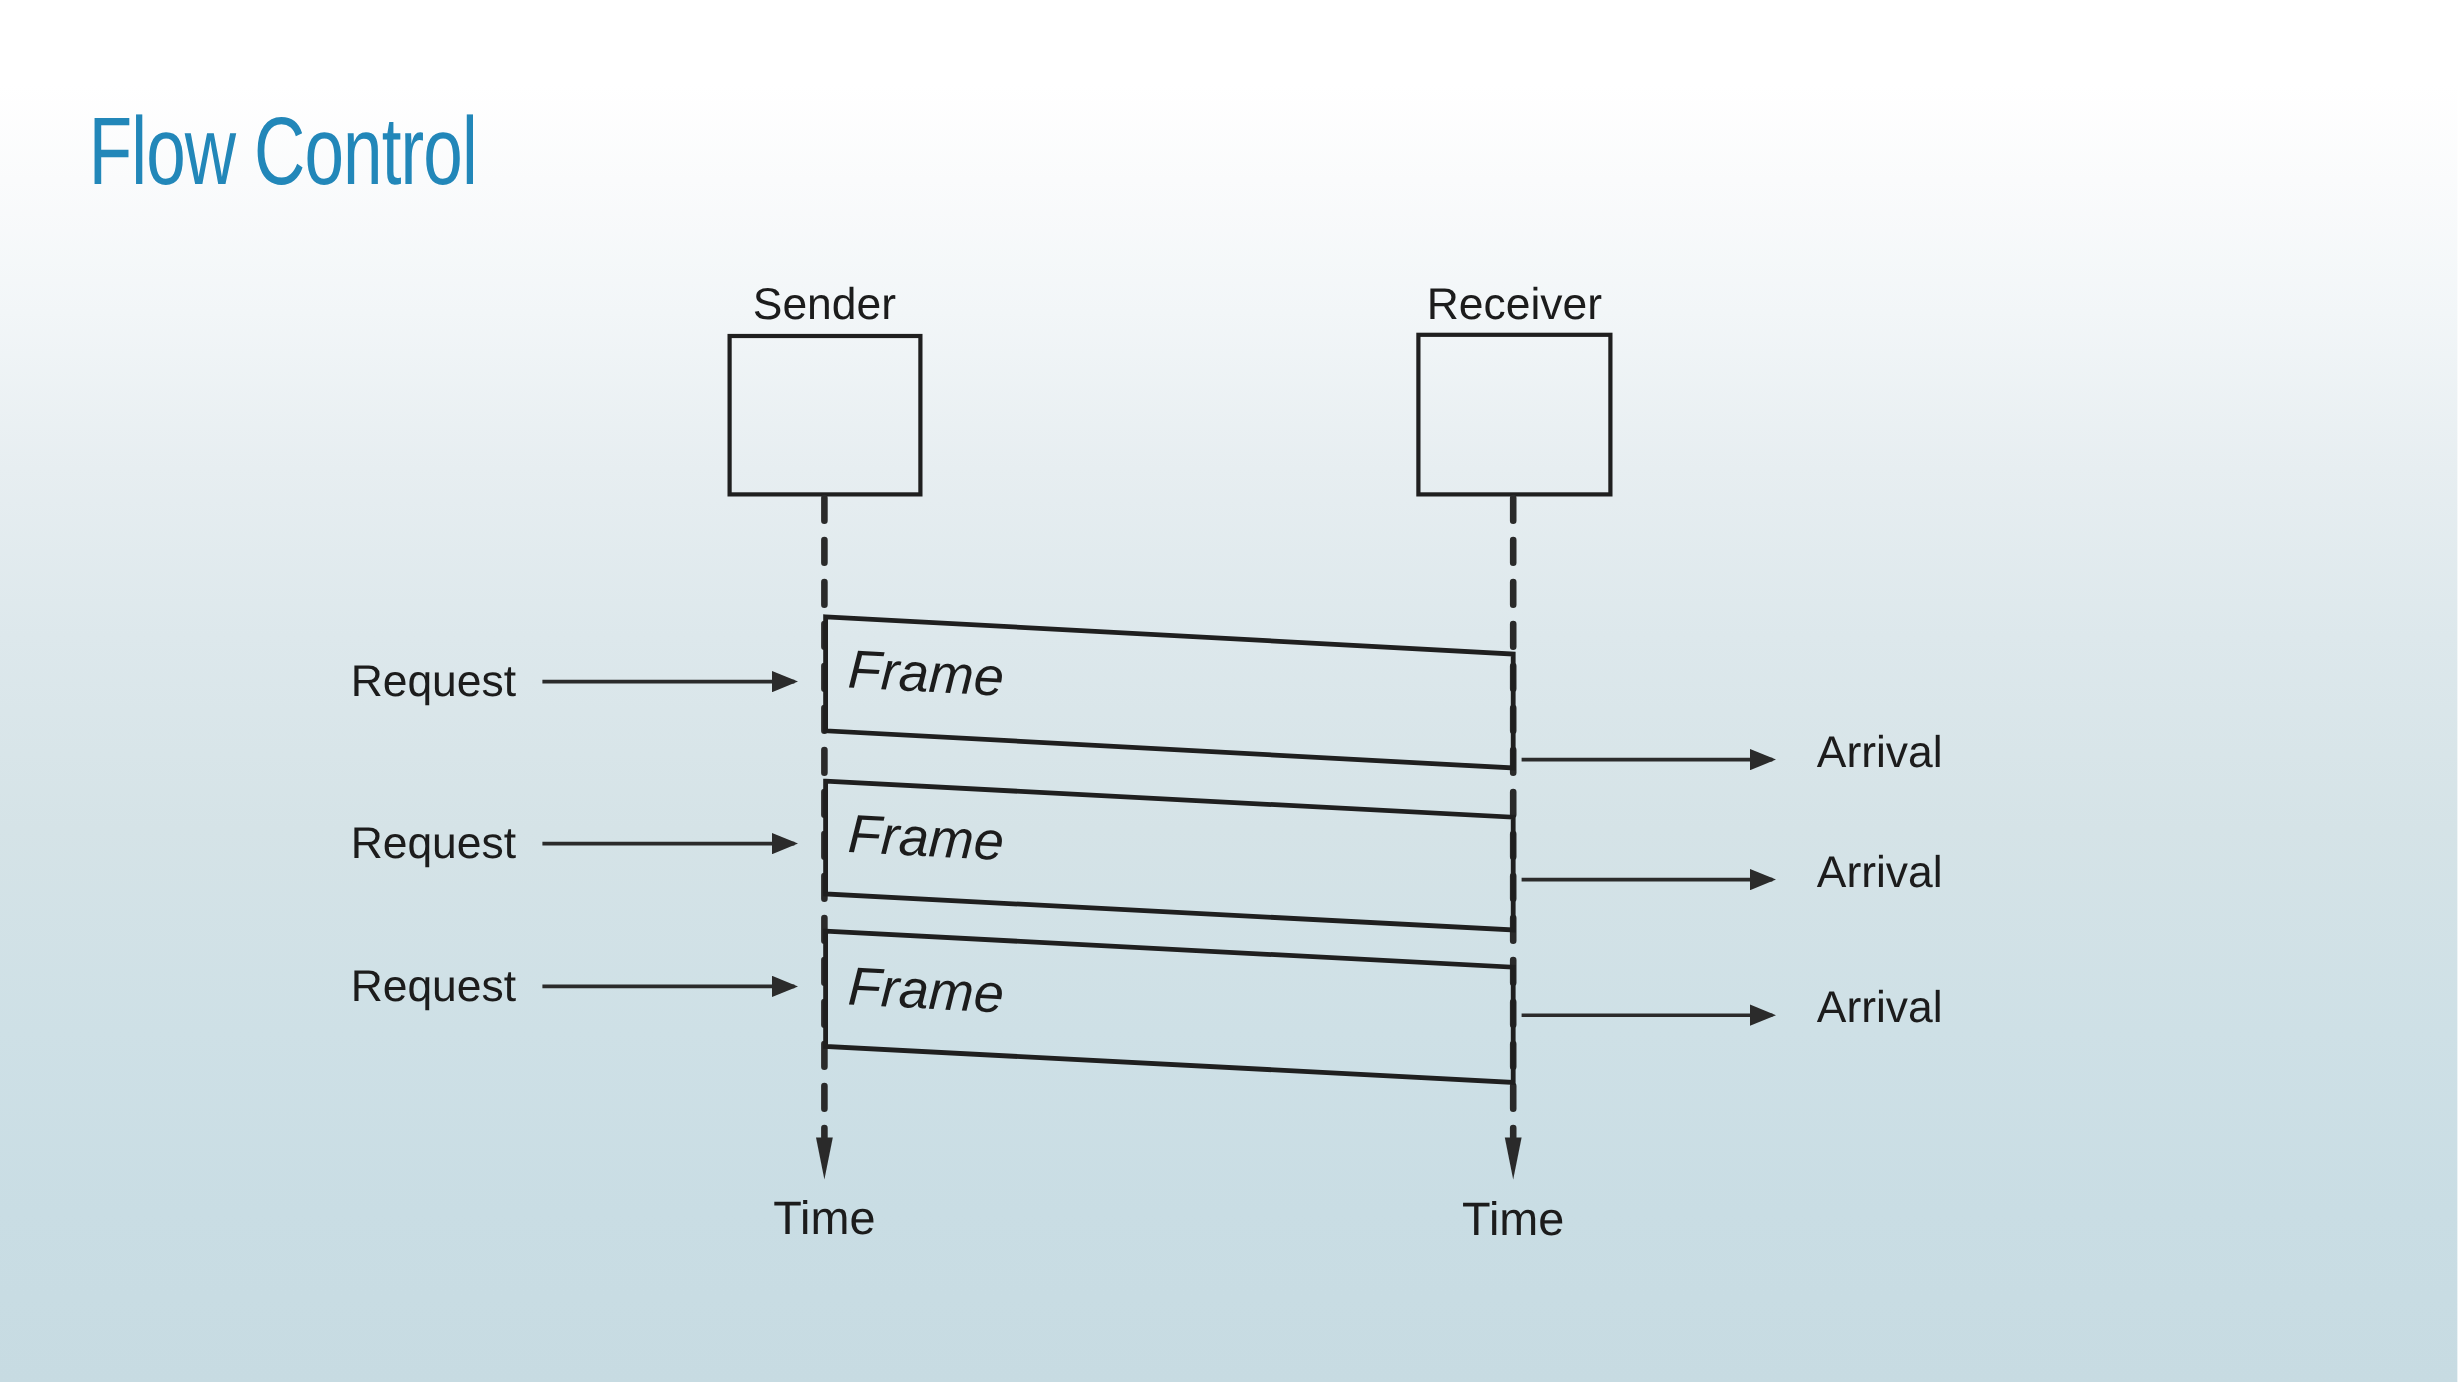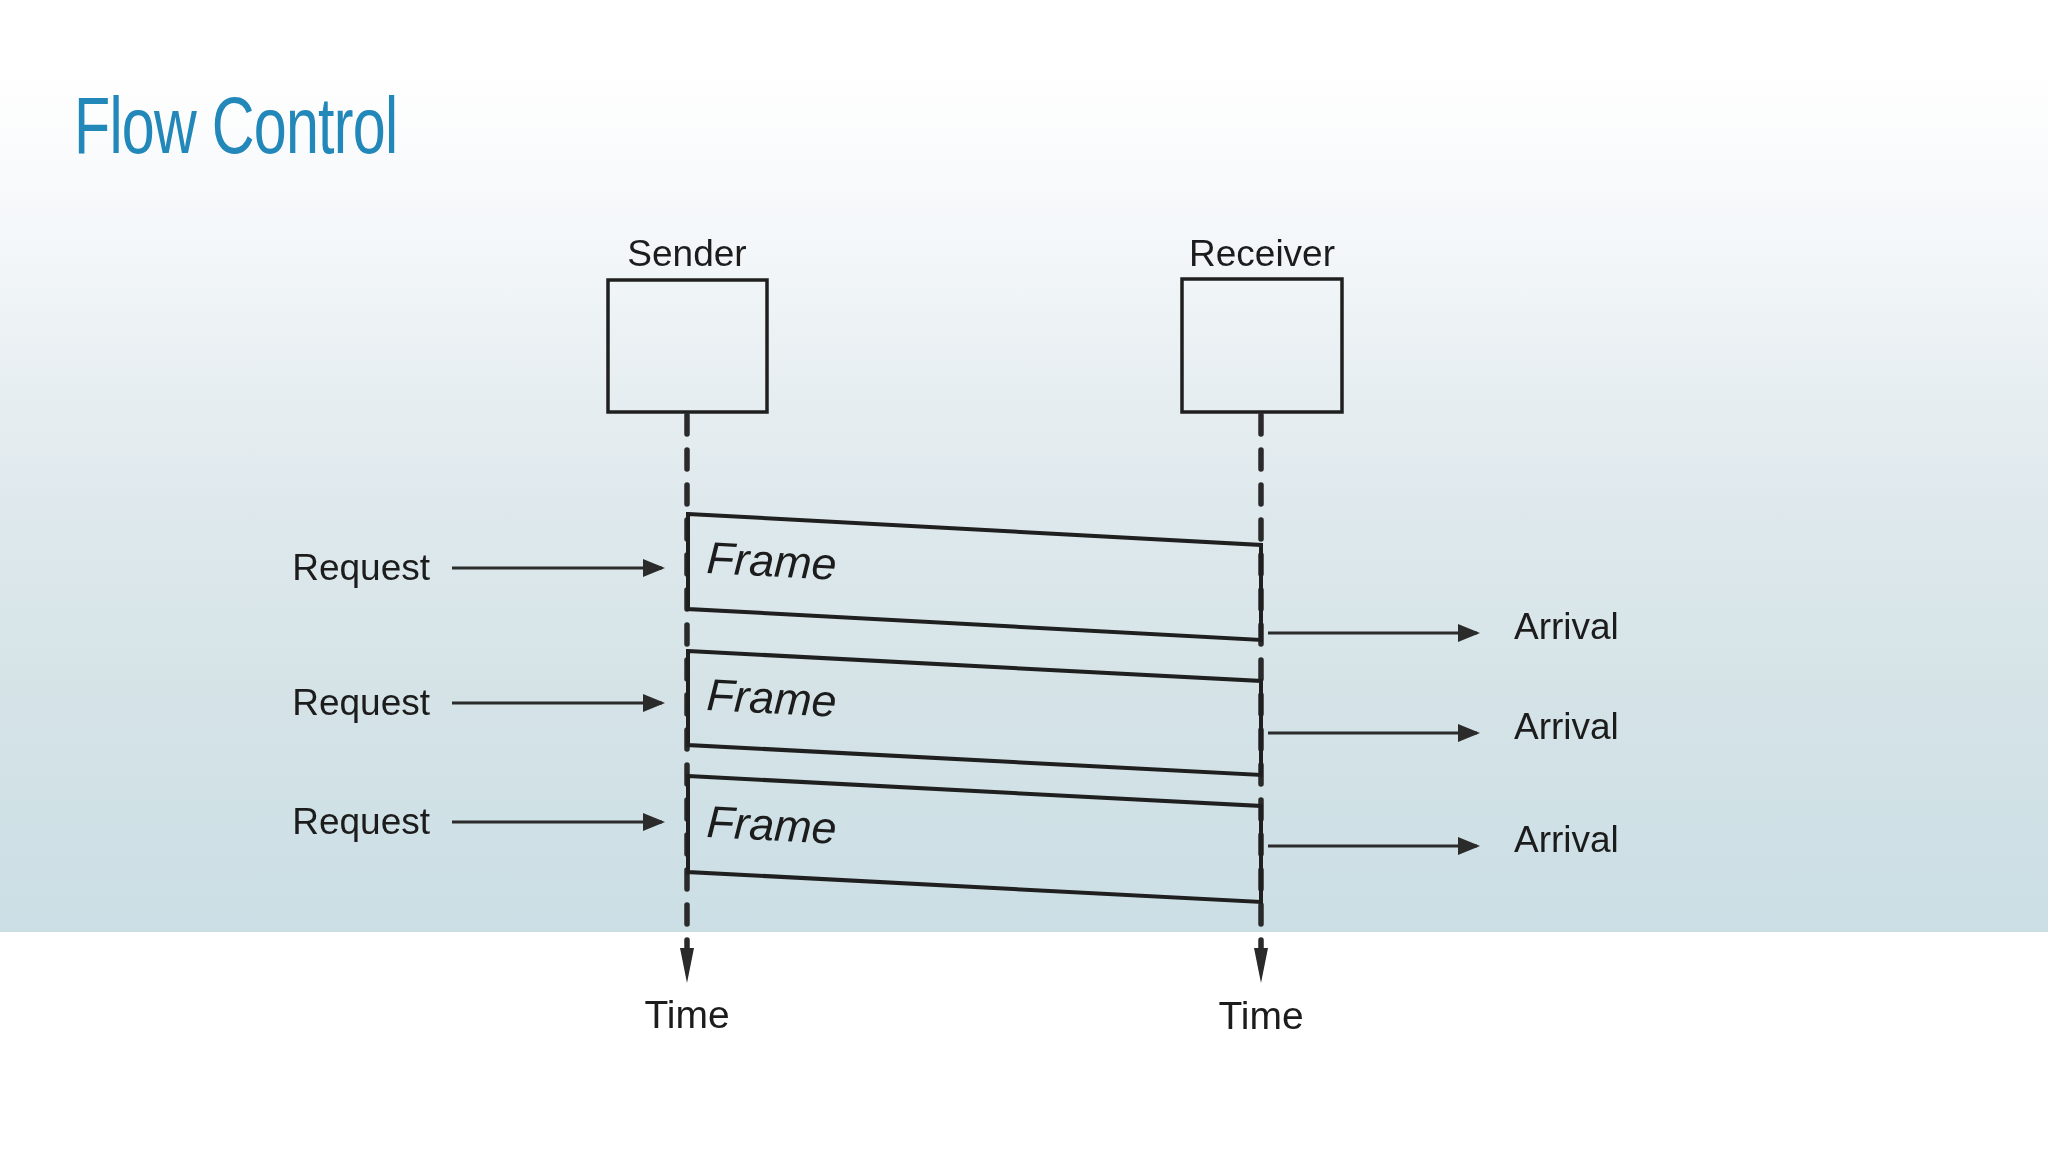--- a/index.html
+++ b/index.html
@@ -5,21 +5,21 @@
   html, body {
     margin: 0;
     padding: 0;
     width: 2048px;
     height: 1152px;
     overflow: hidden;
   }
   .slide {
     position: relative;
     width: 2048px;
-    height: 932px;
+    height: 1152px;
     font-family: "Liberation Sans", sans-serif;
     background: linear-gradient(180deg,
       #ffffff 0px,
       #ffffff 70px,
       #fafbfc 150px,
       #f2f6f8 260px,
       #e7eef1 390px,
       #dde8ec 530px,
       #d5e3e7 690px,
       #cee0e6 860px,

